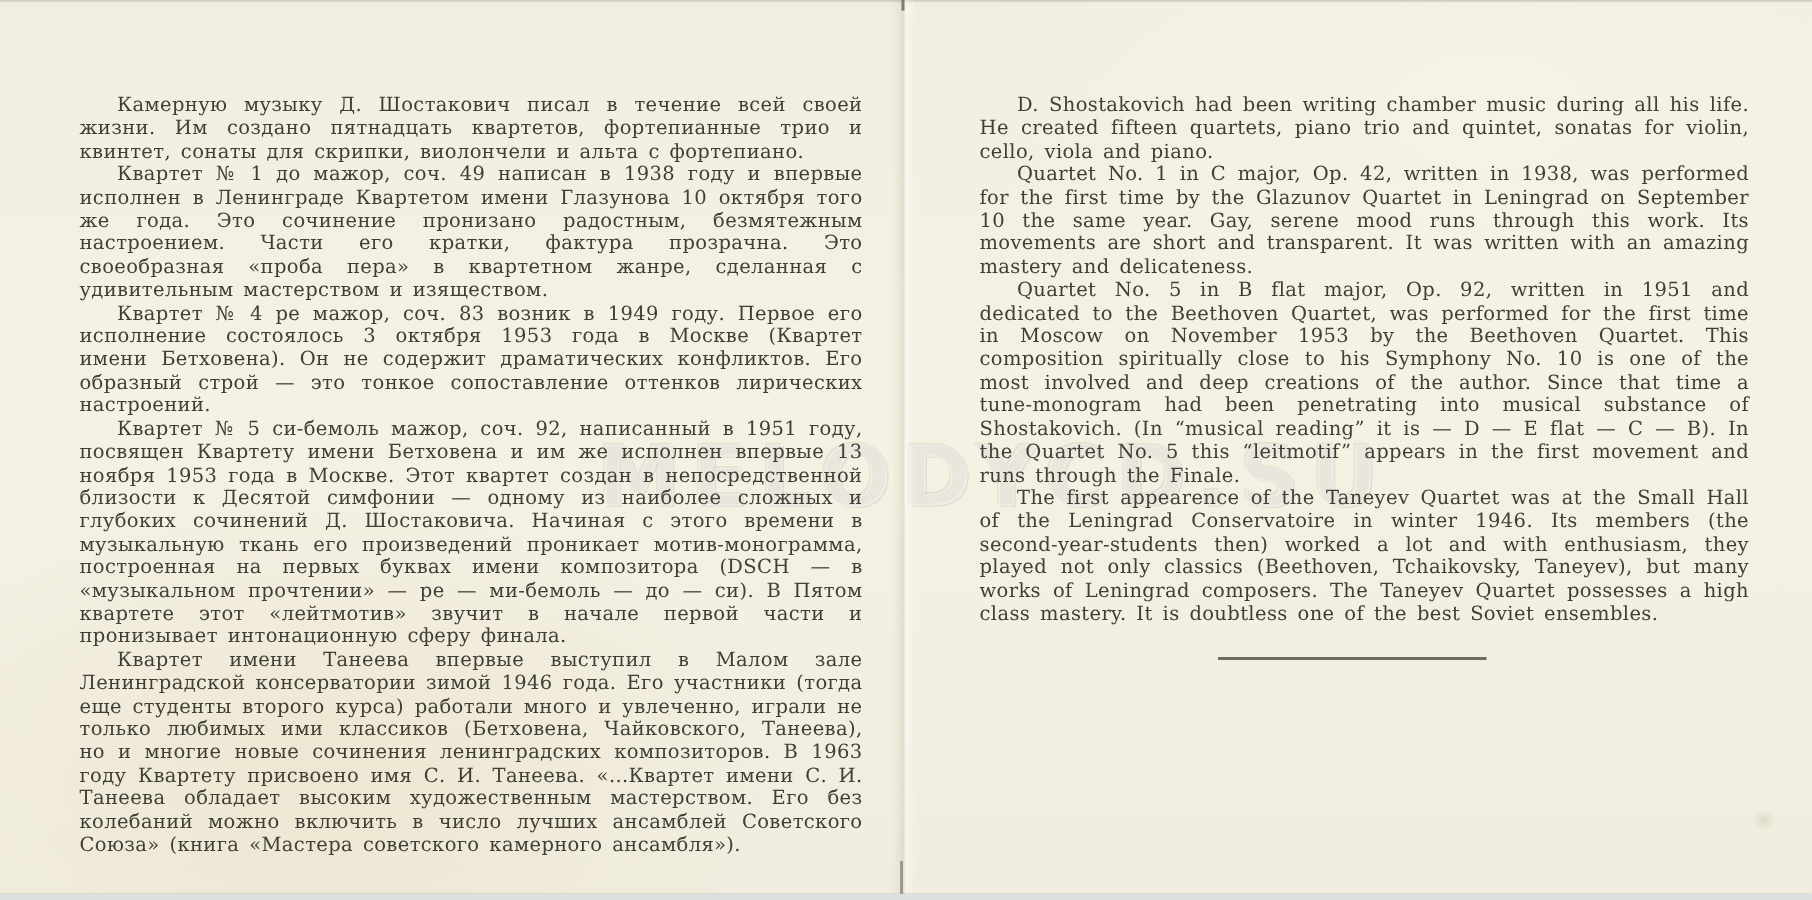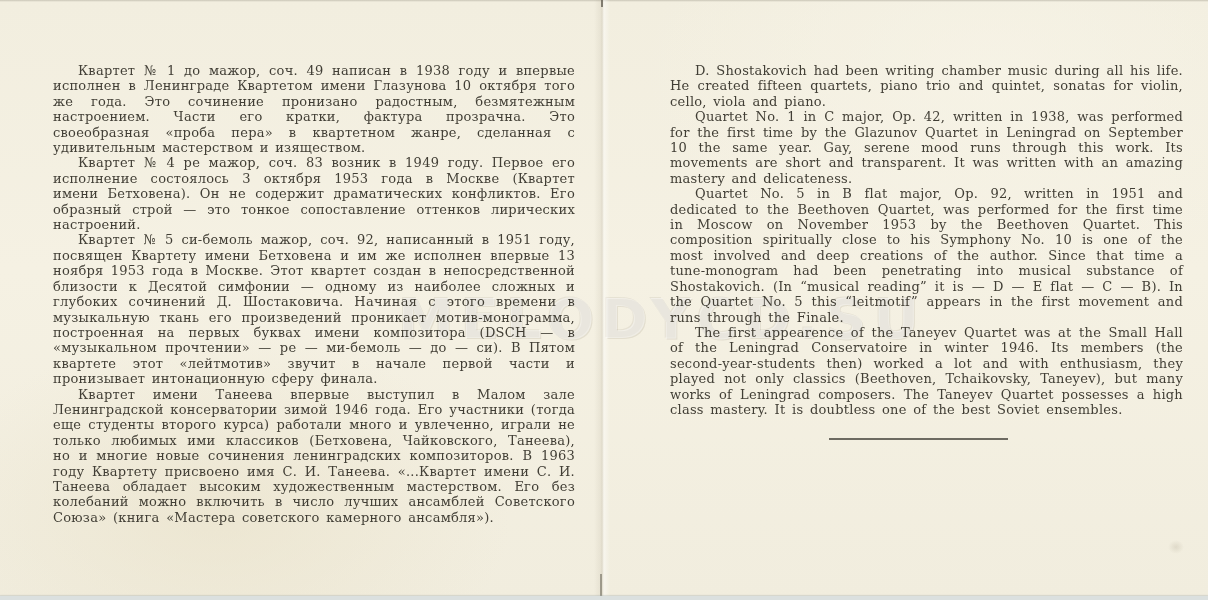--- a/index.html
+++ b/index.html
@@ -36,21 +36,21 @@
   .fold-tick-bottom { left: 600px; top: 574px; height: 23px; opacity: 0.6; }
   .page {
     position: absolute; top: 63px;
     color: #413e35;
     font-size: 13px; line-height: 15.4px;
     text-align: justify;
     letter-spacing: 0.25px; word-spacing: 2.2px;
   }
   .page p { margin: 0; text-indent: 25px; }
   .page-left  { left: 53px;  width: 522px; }
-  .page-right { left: 670px; width: 513px; }
+  .page-right { left: 653px; width: 513px; }
   .divider {
     position: absolute; left: 159px; top: 375px;
     width: 179px; height: 2px;
     background: #55524a;
     opacity: 0.85;
   }
   .watermark {
     position: absolute; left: 398px; top: 286px;
     font-family: "DejaVu Sans", "Liberation Sans", sans-serif;
     font-weight: bold; font-size: 56px; letter-spacing: 7px;
@@ -71,20 +71,21 @@
 </head>
 <body>
 
 <div class="scan">
 
   <div class="edge-top"></div>
 
   <div class="watermark">MELODYCD.SU</div>
 
   <div class="page page-left">
+    <p>Камерную музыку Д. Шостакович писал в течение всей своей жизни. Им создано пятнадцать квартетов, фортепианные трио и квинтет, сонаты для скрипки, виолончели и альта с фортепиано.</p>
     <p>Квартет № 1 до мажор, соч. 49 написан в 1938 году и впервые исполнен в Ленинграде Квартетом имени Глазунова 10 октября того же года. Это сочинение пронизано радостным, безмятежным настроением. Части его кратки, фактура прозрачна. Это своеобразная «проба пера» в квартетном жанре, сделанная с удивительным мастерством и изяществом.</p>
     <p>Квартет № 4 ре мажор, соч. 83 возник в 1949 году. Первое его исполнение состоялось 3 октября 1953 года в Москве (Квартет имени Бетховена). Он не содержит драматических конфликтов. Его образный строй — это тонкое сопоставление оттенков лирических настроений.</p>
     <p>Квартет № 5 си-бемоль мажор, соч. 92, написанный в 1951 году, посвящен Квартету имени Бетховена и им же исполнен впервые 13 ноября 1953 года в Москве. Этот квартет создан в непосредственной близости к Десятой симфонии — одному из наиболее сложных и глубоких сочинений Д. Шостаковича. Начиная с этого времени в музыкальную ткань его произведений проникает мотив-монограмма, построенная на первых буквах имени композитора (DSCH — в «музыкальном прочтении» — ре — ми-бемоль — до — си). В Пятом квартете этот «лейтмотив» звучит в начале первой части и пронизывает интонационную сферу финала.</p>
     <p>Квартет имени Танеева впервые выступил в Малом зале Ленинградской консерватории зимой 1946 года. Его участники (тогда еще студенты второго курса) работали много и увлеченно, играли не только любимых ими классиков (Бетховена, Чайковского, Танеева), но и многие новые сочинения ленинградских композиторов. В 1963 году Квартету присвоено имя С. И. Танеева. «...Квартет имени С. И. Танеева обладает высоким художественным мастерством. Его без колебаний можно включить в число лучших ансамблей Советского Союза» (книга «Мастера советского камерного ансамбля»).</p>
   </div>
 
   <div class="page page-right">
     <p>D. Shostakovich had been writing chamber music during all his life. He created fifteen quartets, piano trio and quintet, sonatas for violin, cello, viola and piano.</p>
     <p>Quartet No. 1 in C major, Op. 42, written in 1938, was performed for the first time by the Glazunov Quartet in Leningrad on September 10 the same year. Gay, serene mood runs through this work. Its movements are short and transparent. It was written with an amazing mastery and delicateness.</p>
     <p>Quartet No. 5 in B flat major, Op. 92, written in 1951 and dedicated to the Beethoven Quartet, was performed for the first time in Moscow on November 1953 by the Beethoven Quartet. This composition spiritually close to his Symphony No. 10 is one of the most involved and deep creations of the author. Since that time a tune-monogram had been penetrating into musical substance of Shostakovich. (In “musical reading” it is — D — E flat — C — B). In the Quartet No. 5 this “leitmotif” appears in the first movement and runs through the Finale.</p>

